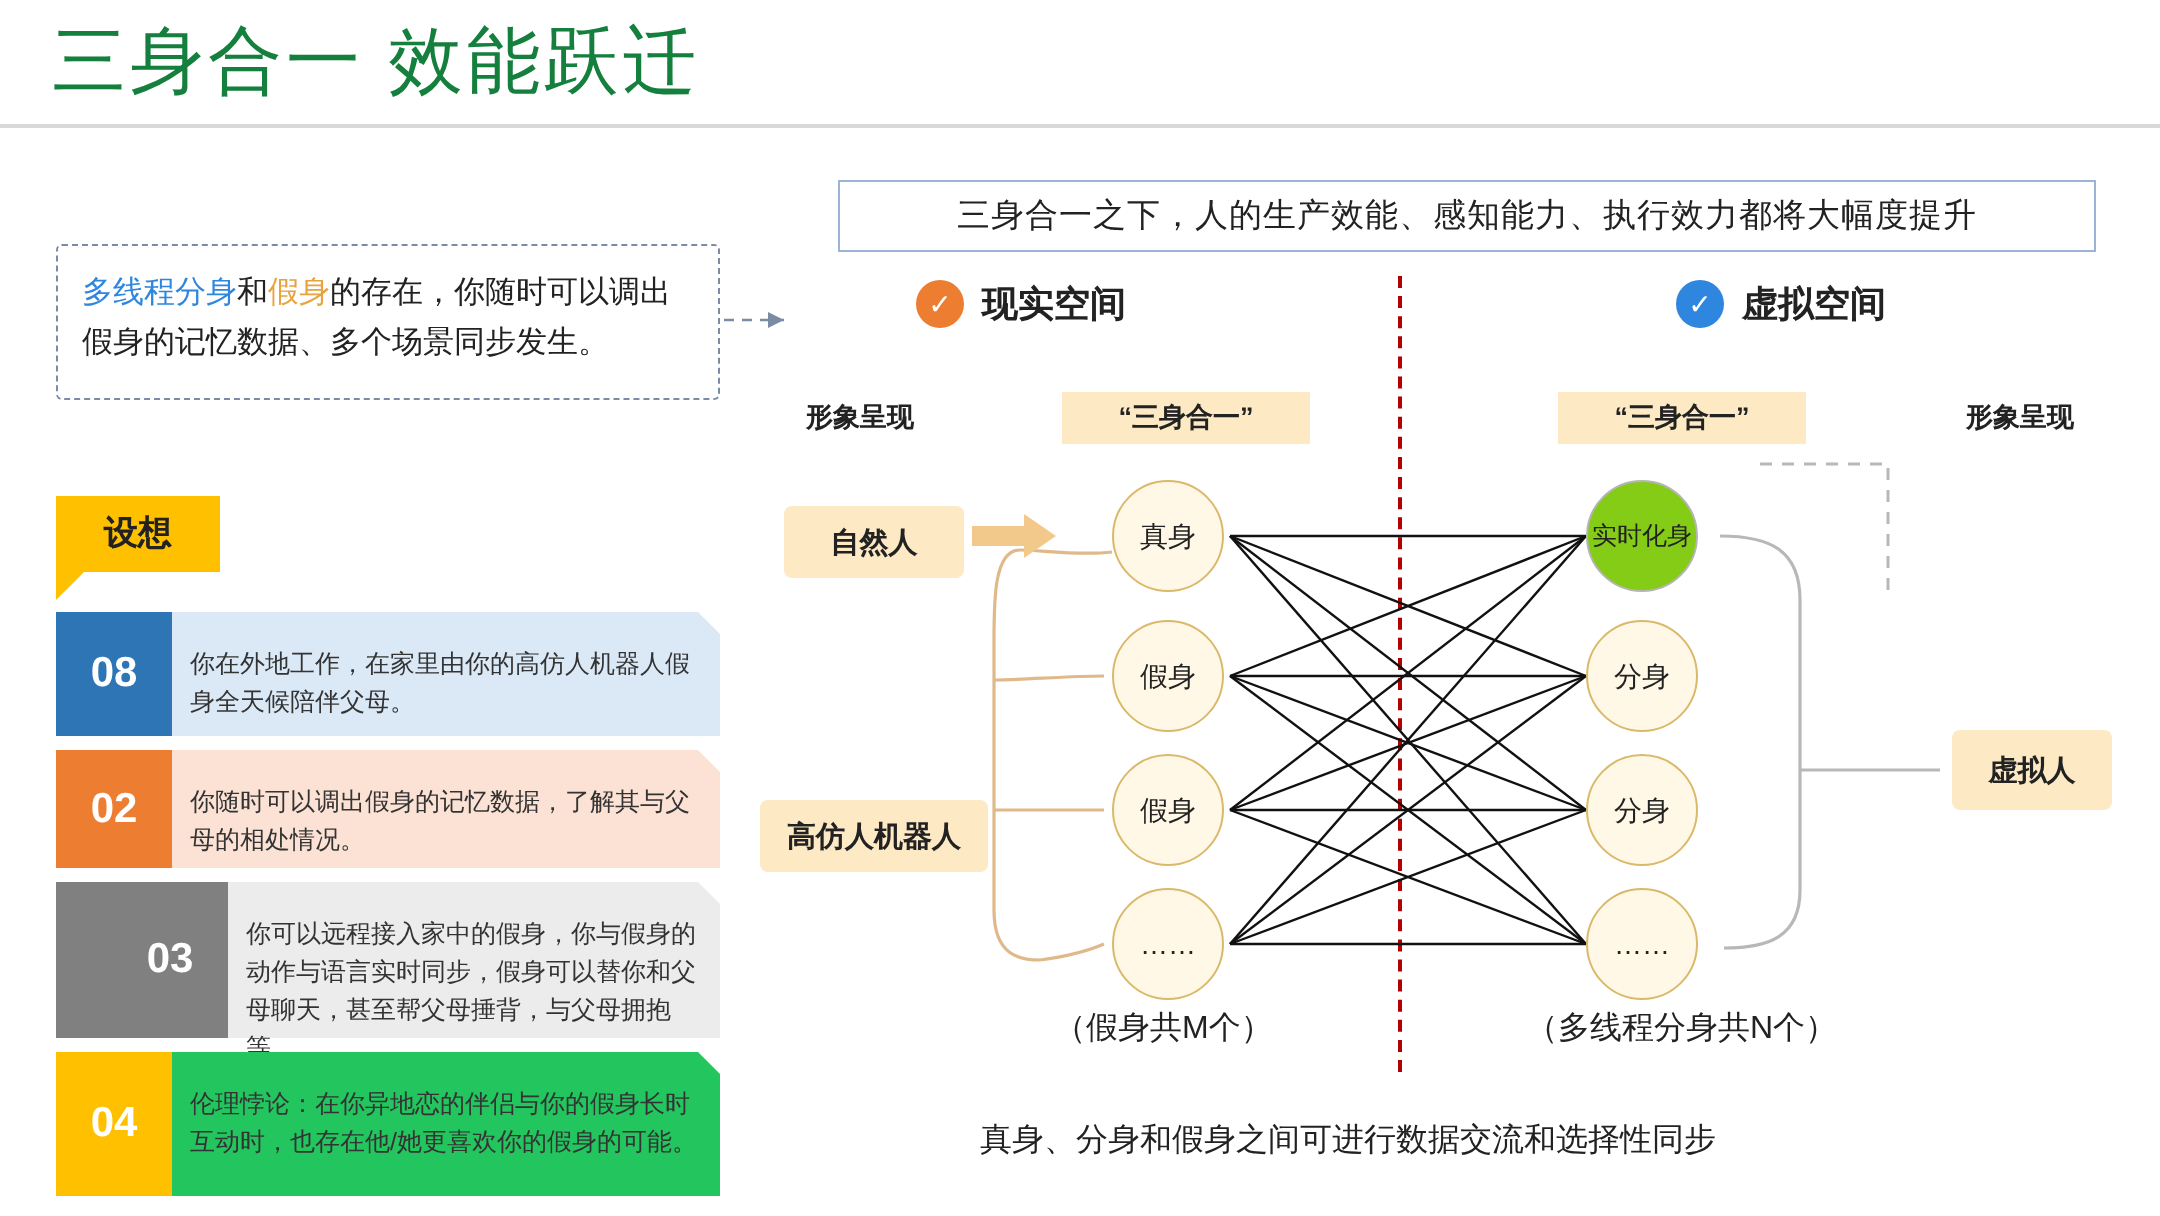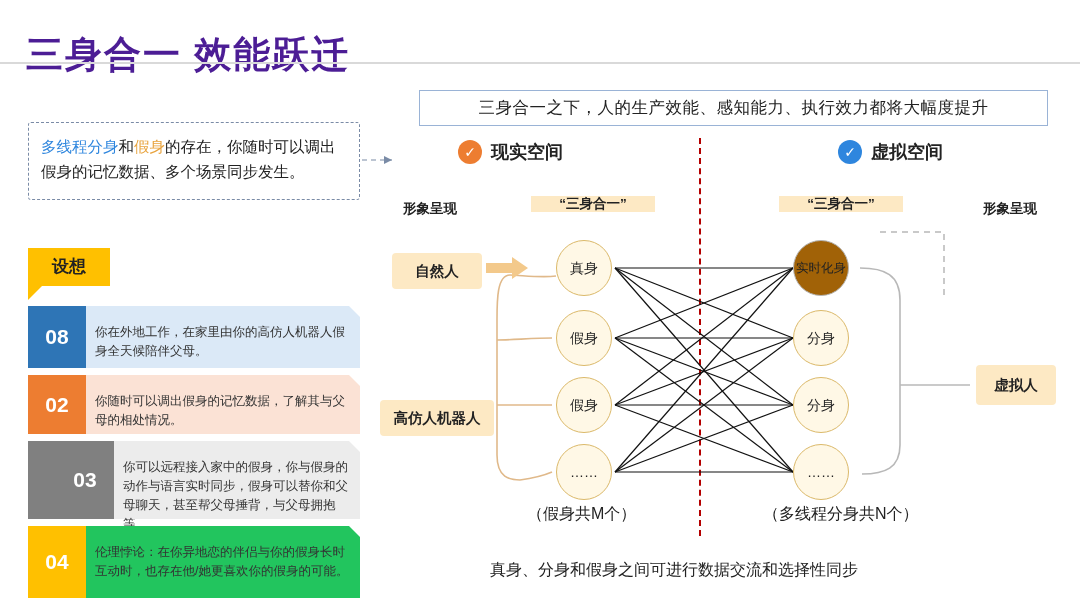--- a/index.html
+++ b/index.html
@@ -6,21 +6,21 @@
   body{
     width:1080px;height:608px;
     background:#ffffff;
     font-family:"Liberation Sans","DejaVu Sans",sans-serif;
     position:relative;
     overflow:hidden;
     color:#222;
   }
   .title{
     position:absolute;left:26px;top:6px;
-    font-size:37px;font-weight:bold;letter-spacing:2px;color:#4c1d95;margin-top:24px;
+    font-size:37px;font-weight:normal;letter-spacing:2px;color:#15803d;
   }
   .title-rule{
     position:absolute;left:0;top:62px;width:1080px;height:2px;background:#d9d9d9;
   }
 
   
   .note-box{
     position:absolute;left:28px;top:122px;width:332px;height:78px;
     border:1px dashed #7a8ba6;border-radius:3px;
     padding:11px 12px;box-sizing:border-box;
@@ -104,36 +104,36 @@
     border-left:2px dashed #b30000;
   }
 
   .xingxiang{
     position:absolute;font-size:13.5px;font-weight:bold;color:#222;
   }
   .xx-left{left:403px;top:200px;}
   .xx-right{left:983px;top:200px;}
 
   .sanshen{
-    position:absolute;top:196px;width:124px;height:16px;
+    position:absolute;top:196px;width:124px;height:26px;
     background:#fde9c4;display:flex;align-items:center;justify-content:center;
     font-size:13.5px;font-weight:bold;color:#222;
   }
   .ss-left{left:531px;}
   .ss-right{left:779px;}
 
   .node{
     position:absolute;width:56px;height:56px;border-radius:50%;
     display:flex;align-items:center;justify-content:center;
     font-size:14px;color:#222;text-align:center;line-height:16px;
     box-sizing:border-box;
   }
   .node.left{background:#fff8e6;border:1px solid #dbb96a;}
   .node.right{background:#fff8e6;border:1px solid #dbb96a;}
-  .node.grey{background:#a16207;border:1px solid #b5b5b5;font-size:12.5px;}
+  .node.grey{background:#84cc16;border:1px solid #b5b5b5;font-size:12.5px;}
 
   .lbl-box{
     position:absolute;background:#fde9c4;border-radius:4px;
     display:flex;align-items:center;justify-content:center;
     font-size:14.5px;font-weight:bold;color:#222;
   }
   .lbl-natural{left:392px;top:253px;width:90px;height:36px;}
   .lbl-robot{left:380px;top:400px;width:114px;height:36px;}
   .lbl-virtual{left:976px;top:365px;width:80px;height:40px;}
 

